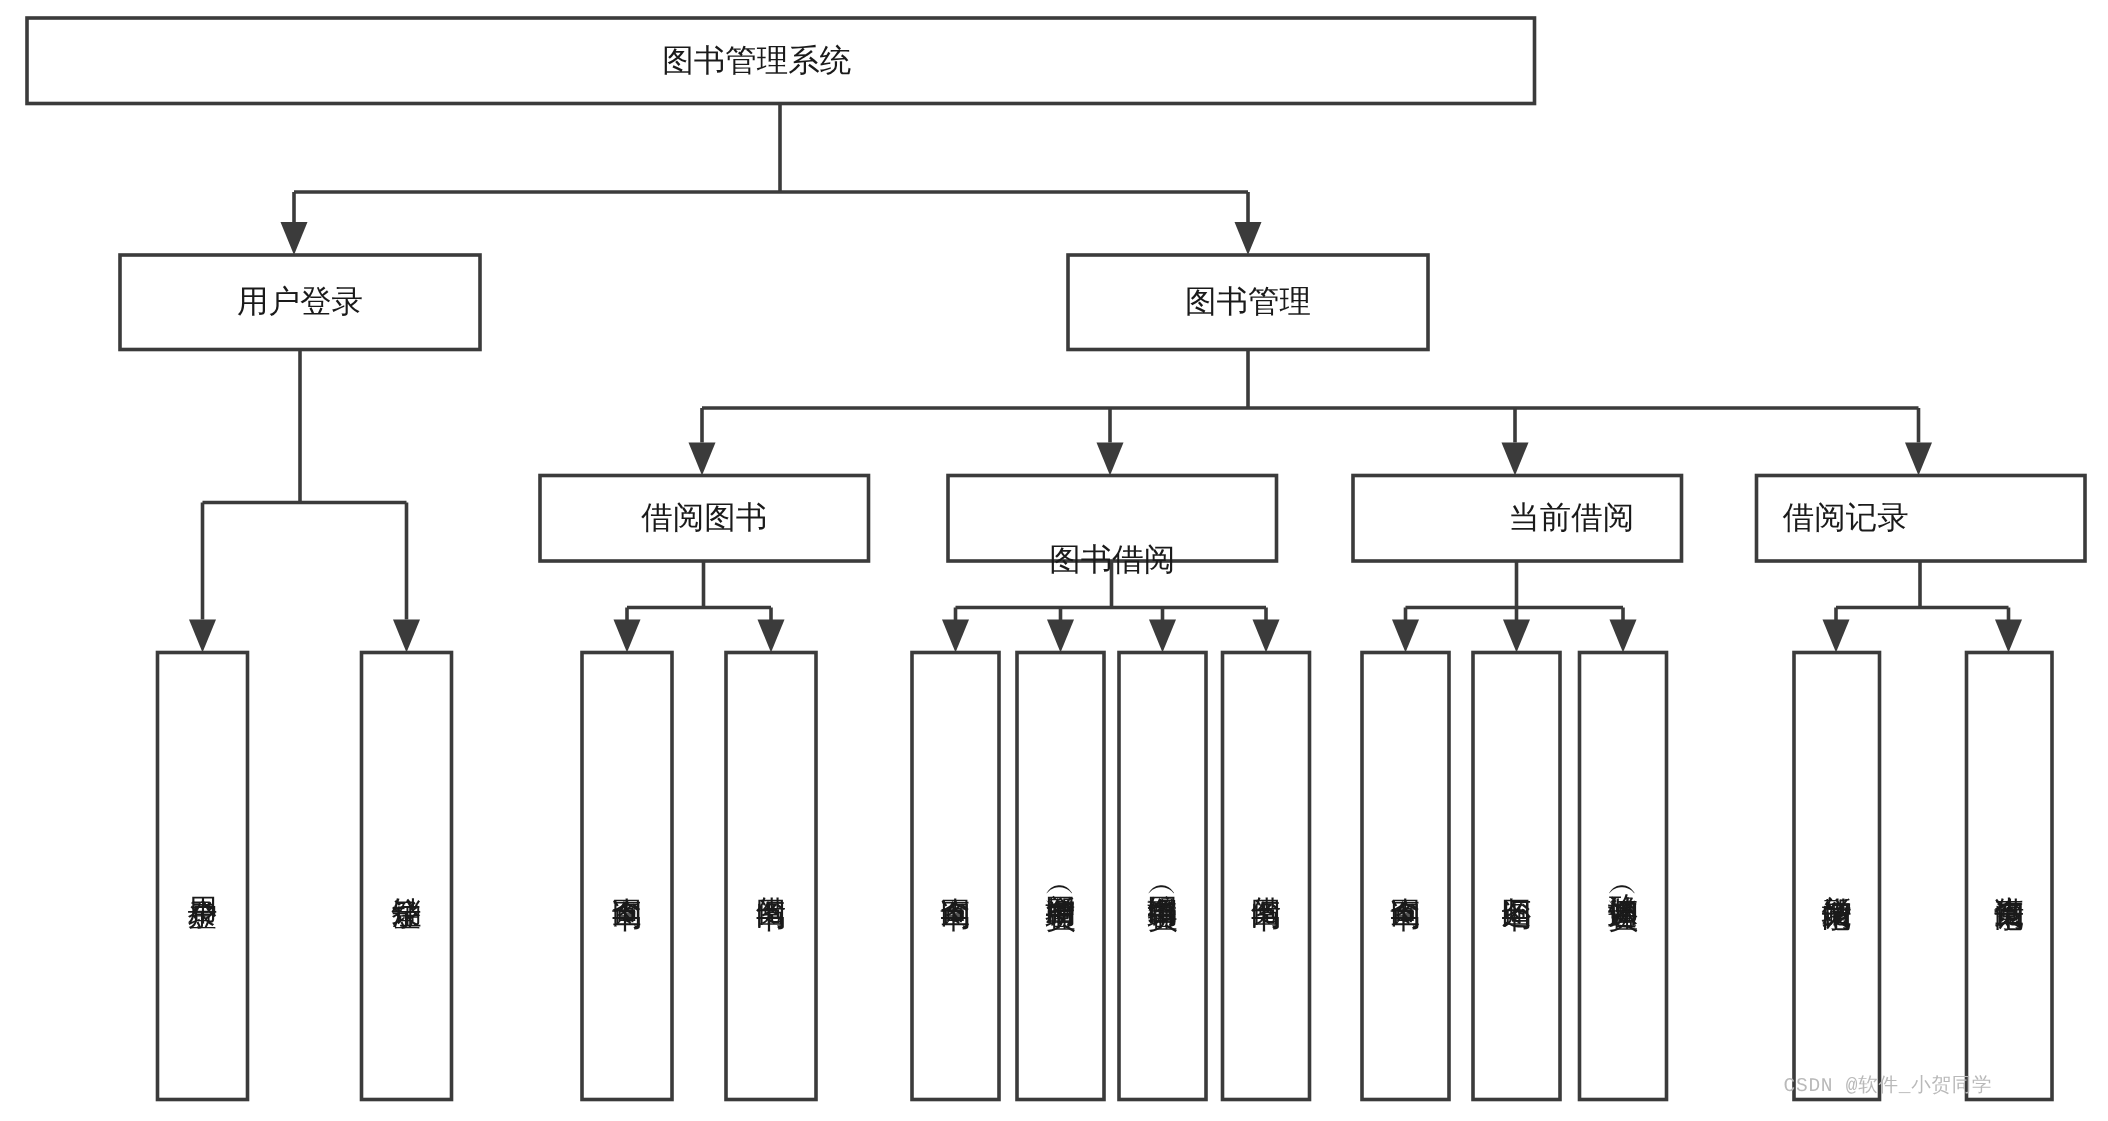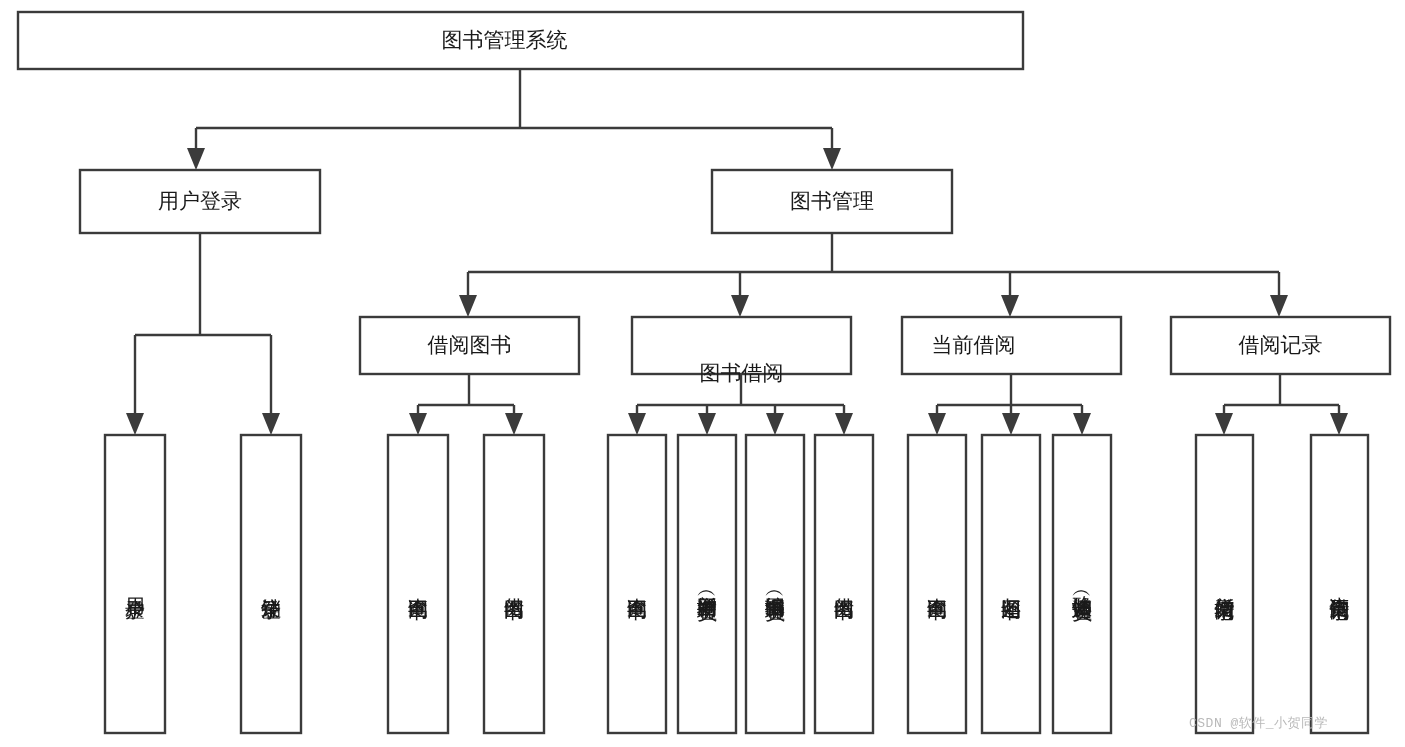--- a/index.html
+++ b/index.html
@@ -164,22 +164,22 @@
     <polygon class="arrow-head" points="1330,413 1348,413 1339,435"></polygon>
   </svg>
 
   <div class="node-label horizontal" style="left:2px; top:12px; width:1005px; height:57px;">图书管理系统</div>
 
   <div class="node-label horizontal" style="left:80px; top:170px; width:240px; height:63px;">用户登录</div>
   <div class="node-label horizontal" style="left:712px; top:170px; width:240px; height:63px;border-radius:30px;">图书管理</div>
 
   <div class="node-label horizontal" style="left:360px; top:317px; width:219px; height:57px;">借阅图书</div>
   <div class="node-label horizontal" style="left:632px; top:317px; width:219px; height:57px;margin-top:28px;">图书借阅</div>
-  <div class="node-label horizontal" style="left:864px; top:317px; width:219px; height:57px;">当前借阅</div>
-  <div class="node-label horizontal" style="left:1171px; top:317px; width:219px; height:57px;">借阅记录</div>
+  <div class="node-label horizontal" style="left:938px; top:317px; width:219px; height:57px;">当前借阅</div>
+  <div class="node-label horizontal" style="left:1121px; top:317px; width:219px; height:57px;">借阅记录</div>
 
   <div class="node-label vertical" style="left:105px; top:435px; width:60px; height:298px;">用户登录</div>
   <div class="node-label vertical" style="left:241px; top:435px; width:60px; height:298px;">注销登录</div>
 
   <div class="node-label vertical" style="left:388px; top:435px; width:60px; height:298px;">查询图书</div>
   <div class="node-label vertical" style="left:484px; top:435px; width:60px; height:298px;">借阅图书</div>
 
   <div class="node-label vertical" style="left:608px; top:435px; width:58px; height:298px;">查询图书</div>
   <div class="node-label vertical" style="left:678px; top:435px; width:58px; height:298px;">新增图书（管理员）</div>
   <div class="node-label vertical" style="left:746px; top:435px; width:58px; height:298px;">编辑图书（管理员）</div>

